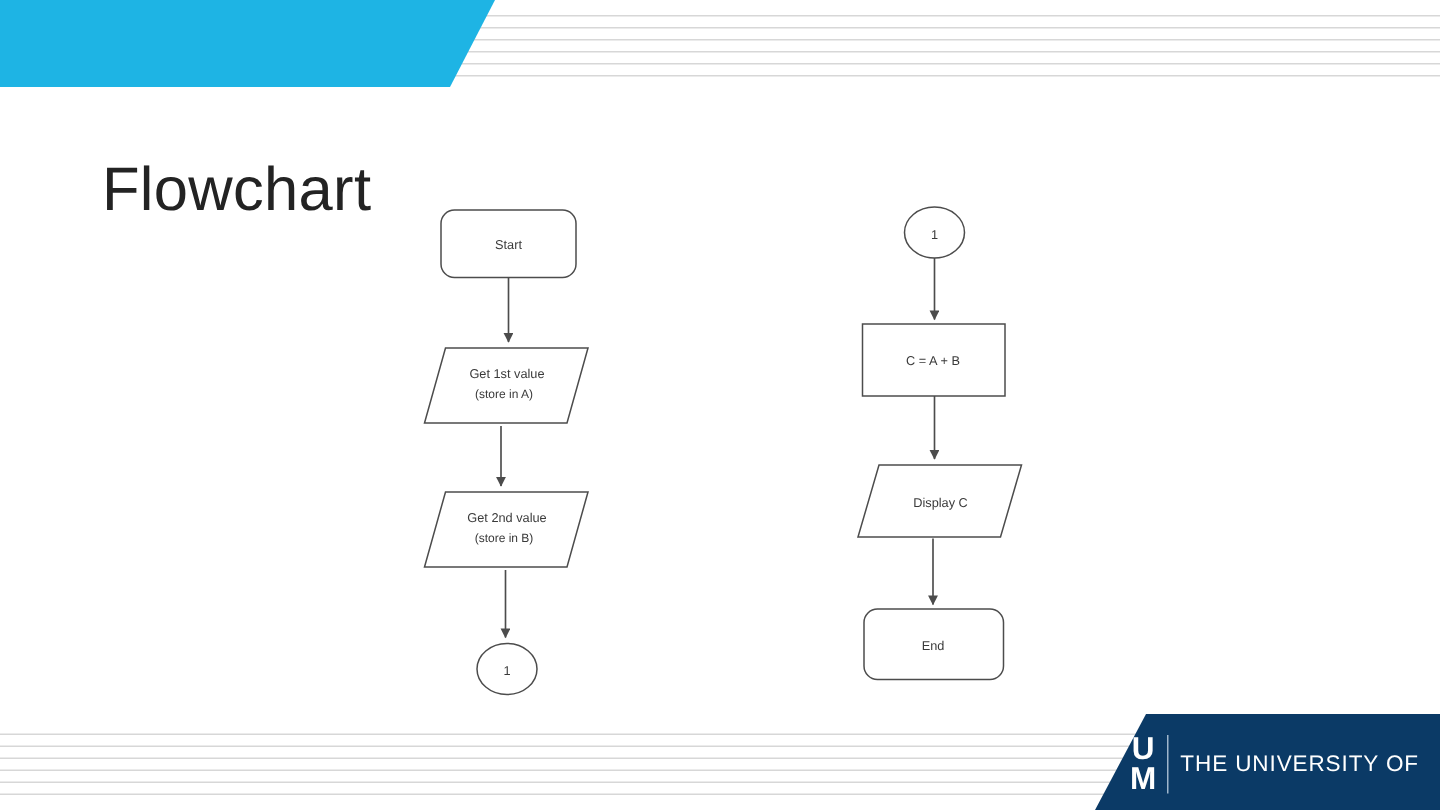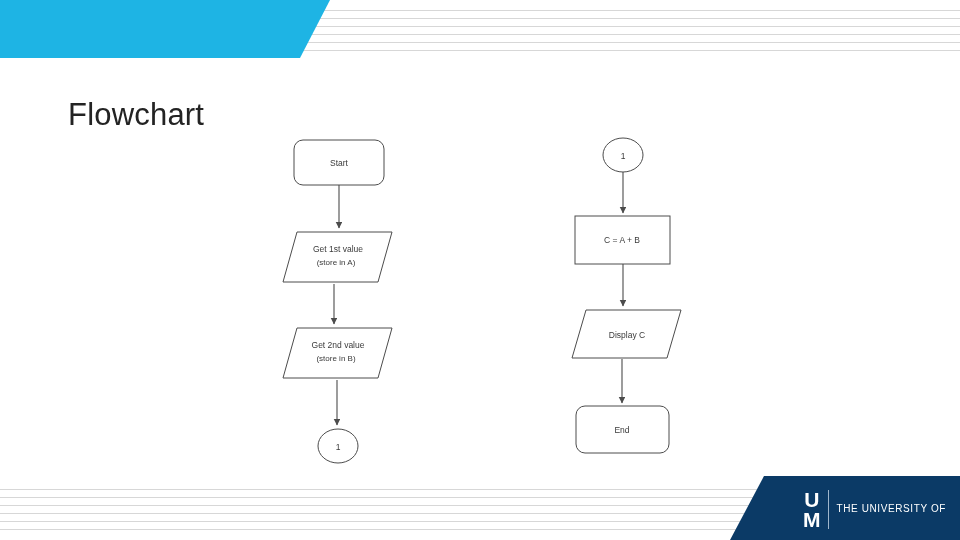--- a/index.html
+++ b/index.html
@@ -34,21 +34,21 @@
     left: 0; top: 0;
     width: 330px; height: 58px;
     background: #1eb4e4;
     clip-path: polygon(0 0, 330px 0, 300px 58px, 0 58px);
   }
 
   .page-title {
     position: absolute;
     left: 68px;
     top: 76px;
-    font-size: 31px;
+    font-size: 41px;
     color: #232323;
     font-weight: 400;
     letter-spacing: 0.2px;
   }
 
   
   .bot-lines {
     position: absolute;
     left: 0; bottom: 0;
     width: 960px; height: 64px;
@@ -85,21 +85,21 @@
     font-weight: 700;
     letter-spacing: 0px;
     padding-right: 7px;
     border-right: 1px solid #9fb6cc;
   }
   .logo-text {
     display: flex;
     flex-direction: column;
     line-height: 1.05;
   }
-  .logo-text .t1 { font-size: 10px; letter-spacing: 0.6px; }
+  .logo-text .t1 { font-size: 15px; letter-spacing: 0.6px; }
   .logo-text .t2 { font-size: 19px; font-weight: 700; letter-spacing: 0.2px; }
 
   
   .flow {
     position: absolute;
     left: 0; top: 0;
     width: 960px; height: 540px;
     pointer-events: none;
   }
   .flow svg { display: block; }

